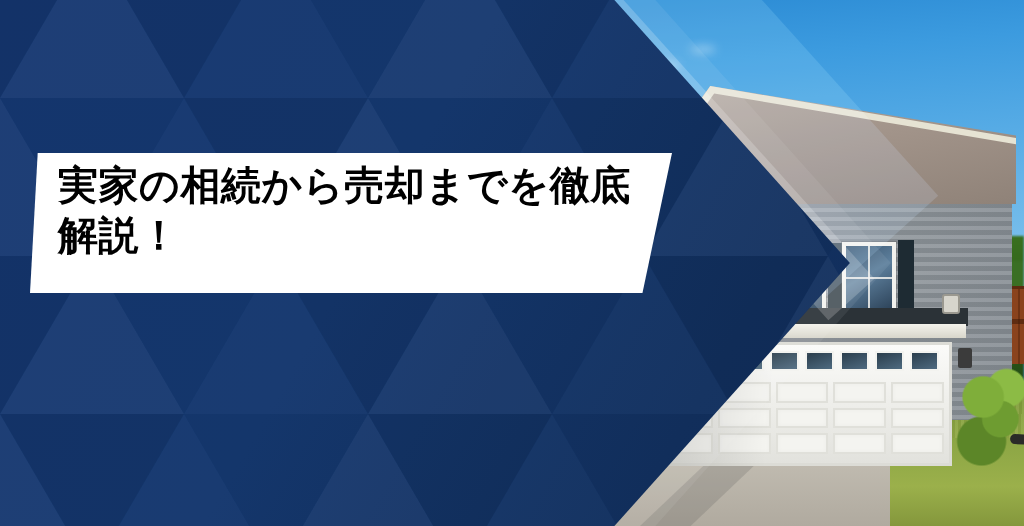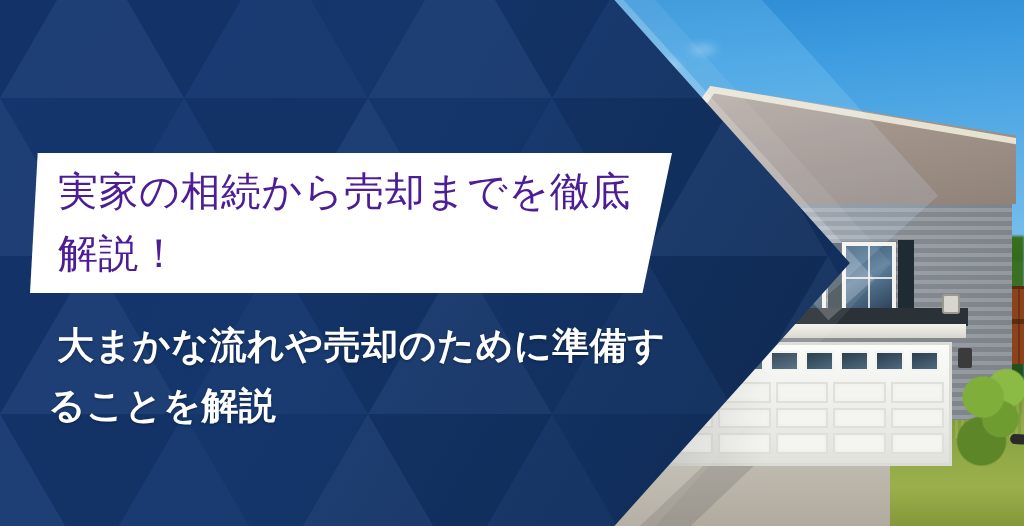--- a/index.html
+++ b/index.html
@@ -286,24 +286,24 @@
   
   .title-box {
     position:absolute; left:30px; top:153px; width:642px; height:140px;
     background:#ffffff;
     clip-path:polygon(1.2% 0%, 100% 0%, 95.4% 100%, 0% 100%);
     z-index:6;
   }
   .title-text {
     position:absolute; left:58px; top:160px; width:620px;
     z-index:7;
-    color:#4c1d95;
+    color:#000000;
     font-size:40px;
-    font-weight:400;
-    line-height:62px;
+    font-weight:700;
+    line-height:50px;
     letter-spacing:.5px;
     white-space:pre-line;
   }
 
   
   .subtitle {
     position:absolute; left:48px; top:316px; width:700px;
     z-index:7;
     color:#ffffff;
     font-size:37px;
@@ -449,15 +449,14 @@
       <span class="tri-up" style="left:644px;  top:414px;"></span>
       <span class="tri-dn" style="left:736px;  top:414px;"></span>
     </div>
   </div>
   <div class="chev-edge"></div>
 
   <div class="title-box"></div>
   <div class="title-text"><span>実家の相続から売却までを徹底</span>
 <span>解説！</span></div>
 
-  <div class="subtitle"><span class="l1">大まかな流れや売却のために準備す</span><span class="l2">ることを解説</span></div>
 
 </div>
 
 </body></html>

